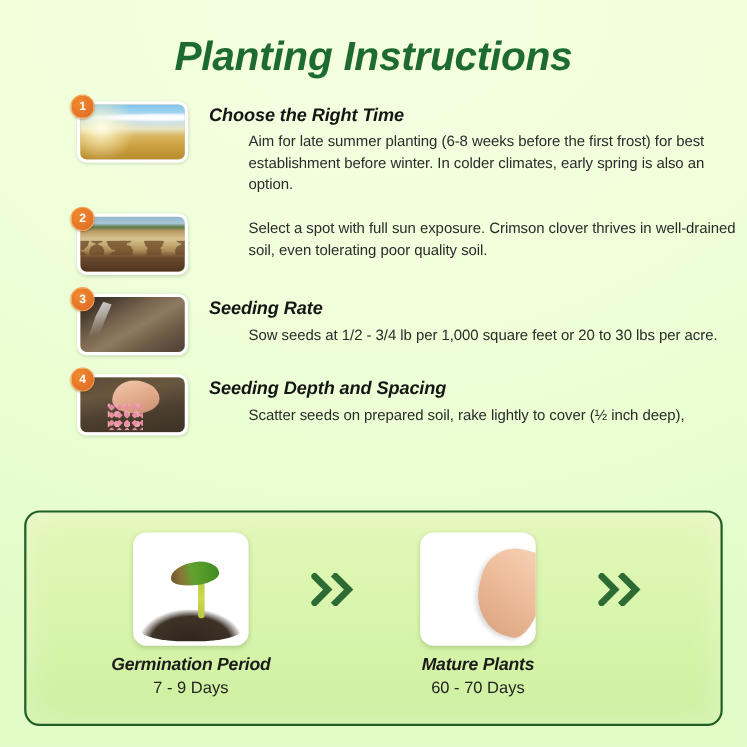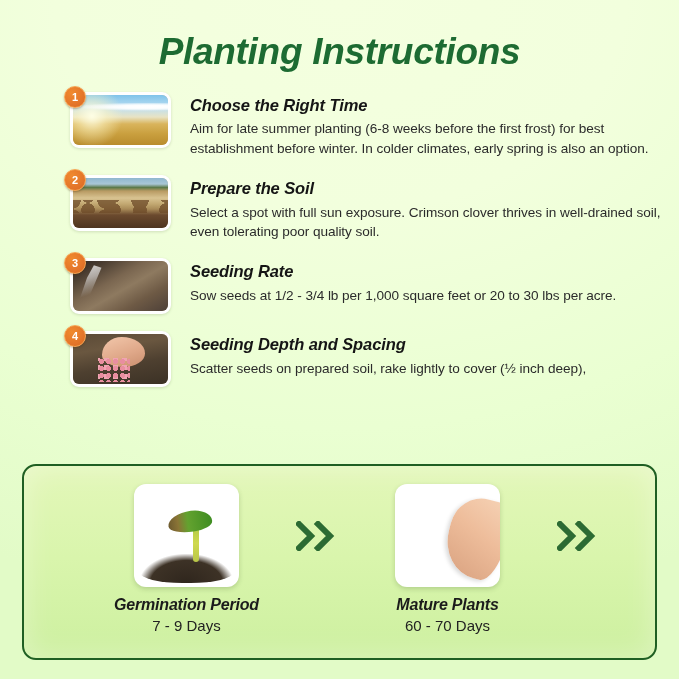--- a/index.html
+++ b/index.html
@@ -51,35 +51,35 @@
     display:flex;align-items:center;justify-content:center;
     box-shadow:0 1px 2px rgba(90,50,10,.35);
     z-index:3;
   }
   .step-body{flex:1 1 auto;padding-top:4px;padding-left:10px;}
   .step-title{
     font-size:16.5px;font-weight:bold;color:#151515;
     line-height:1.18;margin-bottom:4px;letter-spacing:-0.1px;font-style:italic;
   }
   .step-desc{
-    font-size:13.6px;color:#2b2b2b;line-height:1.42;letter-spacing:-0.05px;
+    font-size:13.6px;color:#2b2b2b;line-height:1.42;letter-spacing:-0.05px;margin-left:36px;
   }
 
   
   .timeline{
     position:absolute;left:22px;top:464px;
     width:635px;height:196px;
     box-sizing:border-box;
     border:2px solid #1f5f23;
     border-radius:14px;
     background:linear-gradient(180deg,#e3f7b9 0%,#d9f5ac 48%,#cdf0a0 100%);
     box-shadow:inset 0 0 30px rgba(255,255,255,.35);
   }
   .tl-row{
-    position:absolute;left:17px;top:0;width:100%;height:100%;
+    position:absolute;left:4px;top:0;width:100%;height:100%;
     display:flex;align-items:flex-start;justify-content:center;
     padding-top:18px;box-sizing:border-box;gap:17px;
   }
   .tl-item{width:165px;text-align:center;}
   .tl-img{
     width:105px;height:103px;margin:0 auto;
     border-radius:12px;overflow:hidden;position:relative;
     box-shadow:0 2px 5px rgba(50,80,30,.22);
     background:#fff;
   }
@@ -215,21 +215,20 @@
     </div>
 
     <div class="step">
       <div class="thumb-wrap">
         <div class="badge">2</div>
         <div class="thumb">
           <div class="img img-field"></div>
         </div>
       </div>
       <div class="step-body">
-        <div class="step-title">Prepare the Soil</div>
         <div class="step-desc">Select a spot with full sun exposure. Crimson clover thrives in well-drained soil, even tolerating poor quality soil.</div>
       </div>
     </div>
 
     <div class="step">
       <div class="thumb-wrap">
         <div class="badge">3</div>
         <div class="thumb">
           <div class="img img-soil"></div>
         </div>

